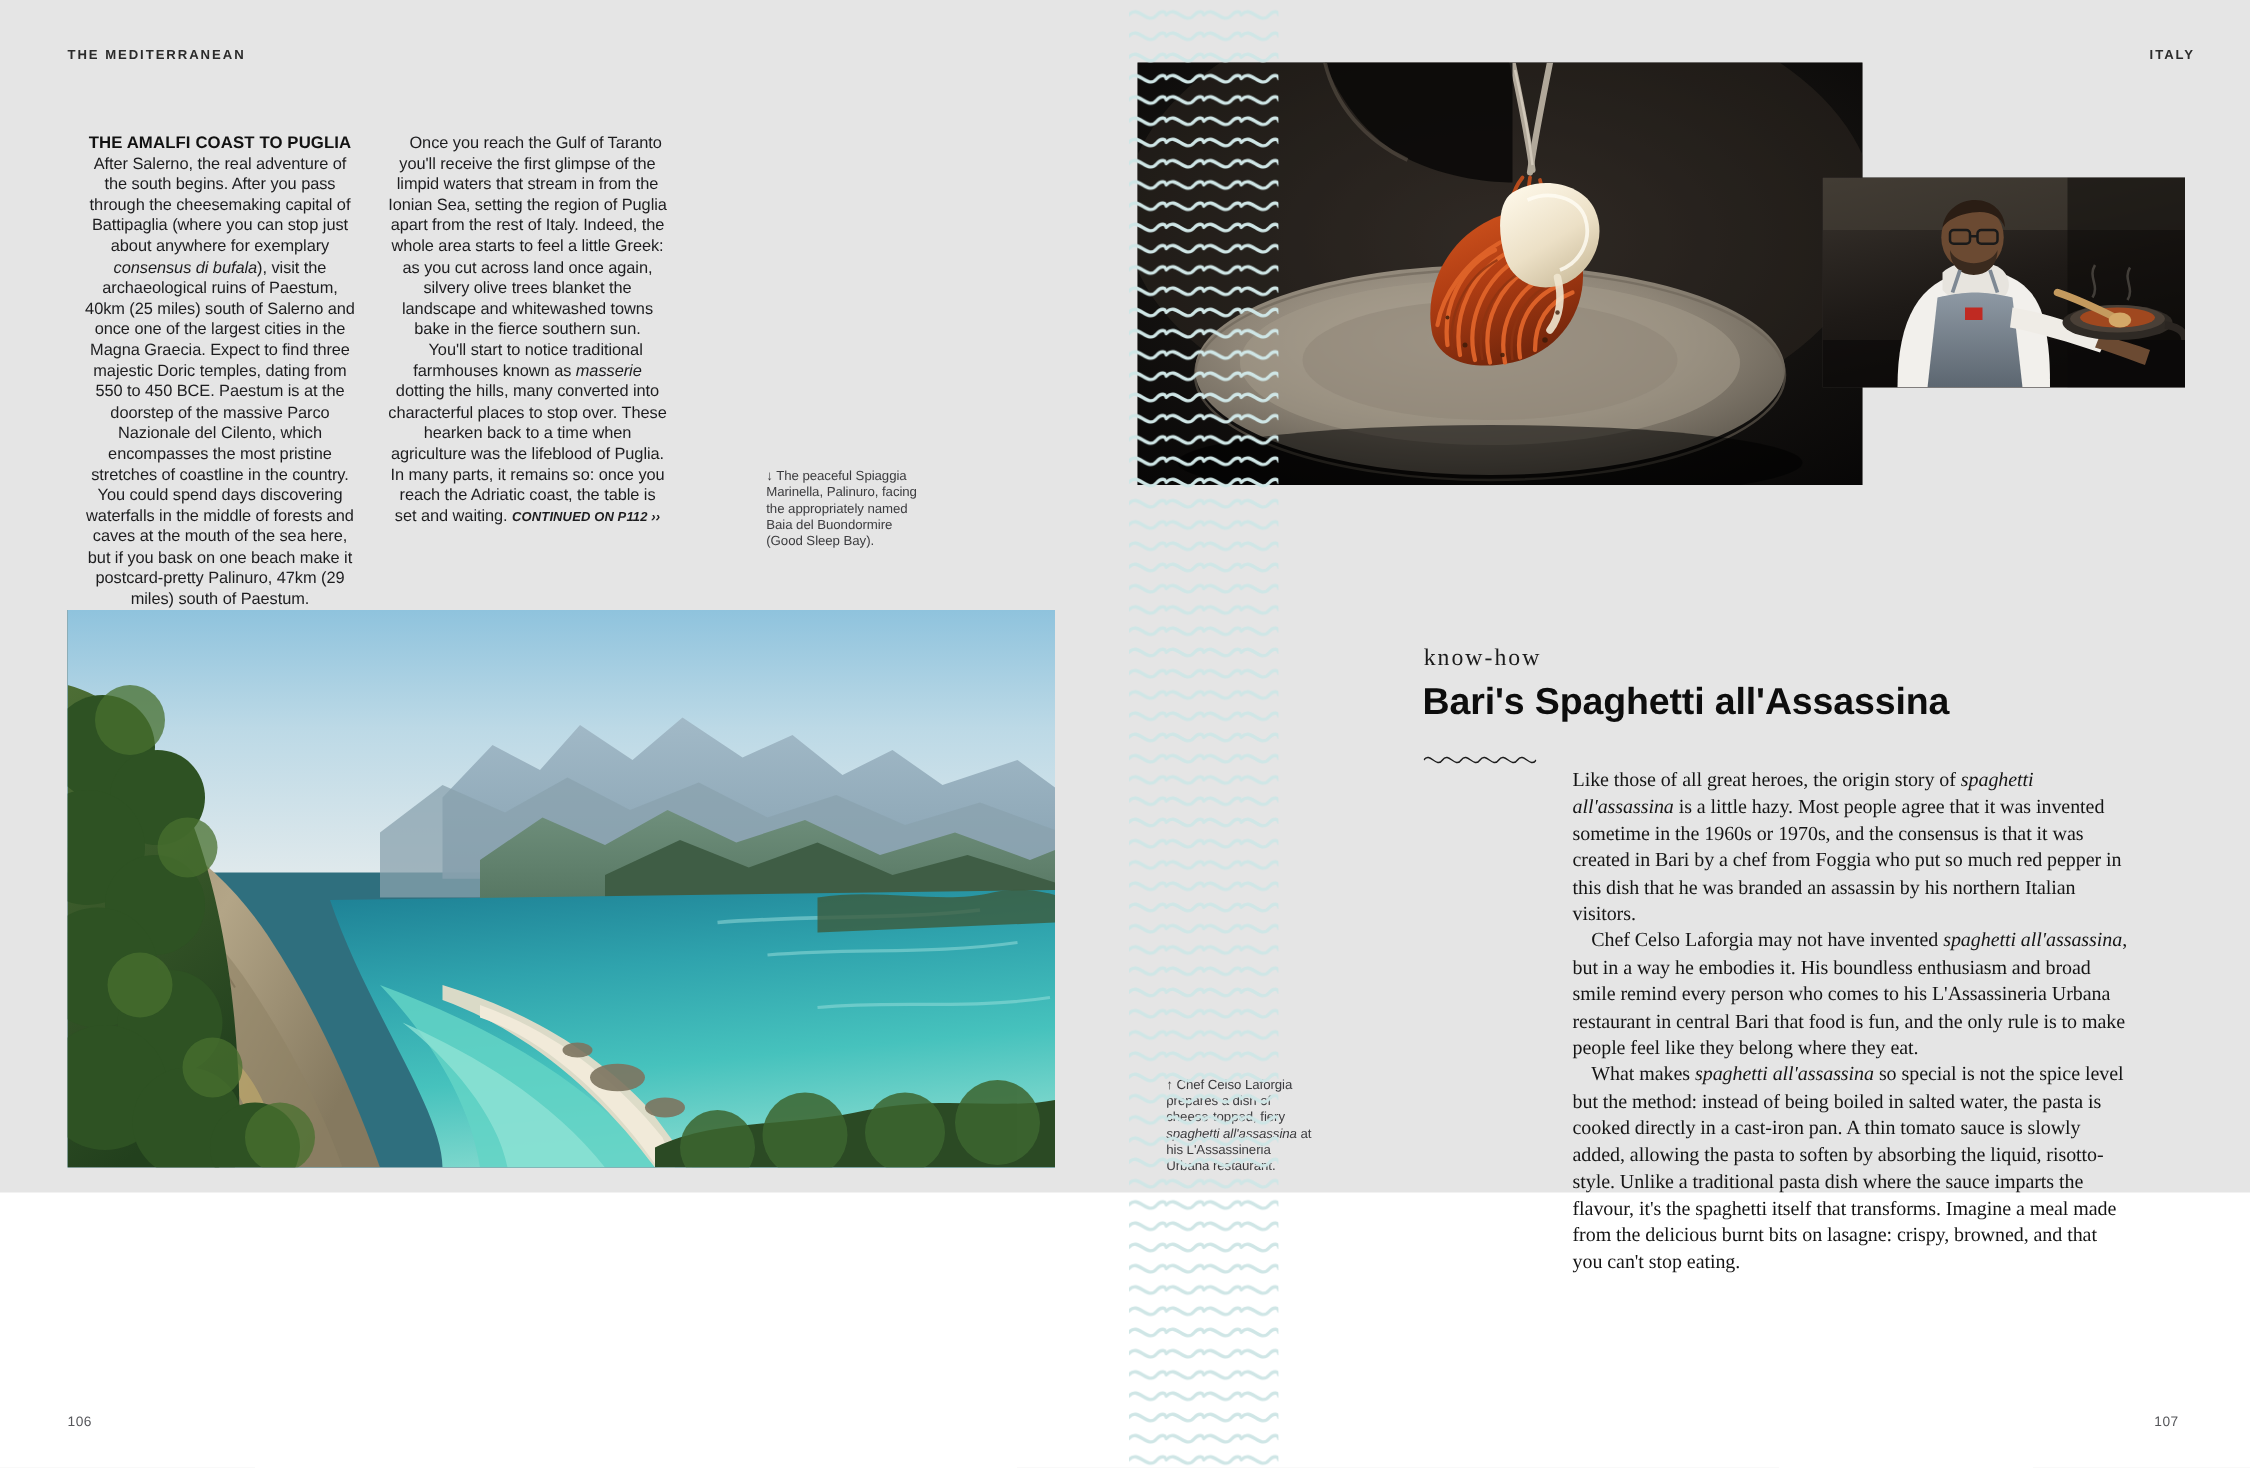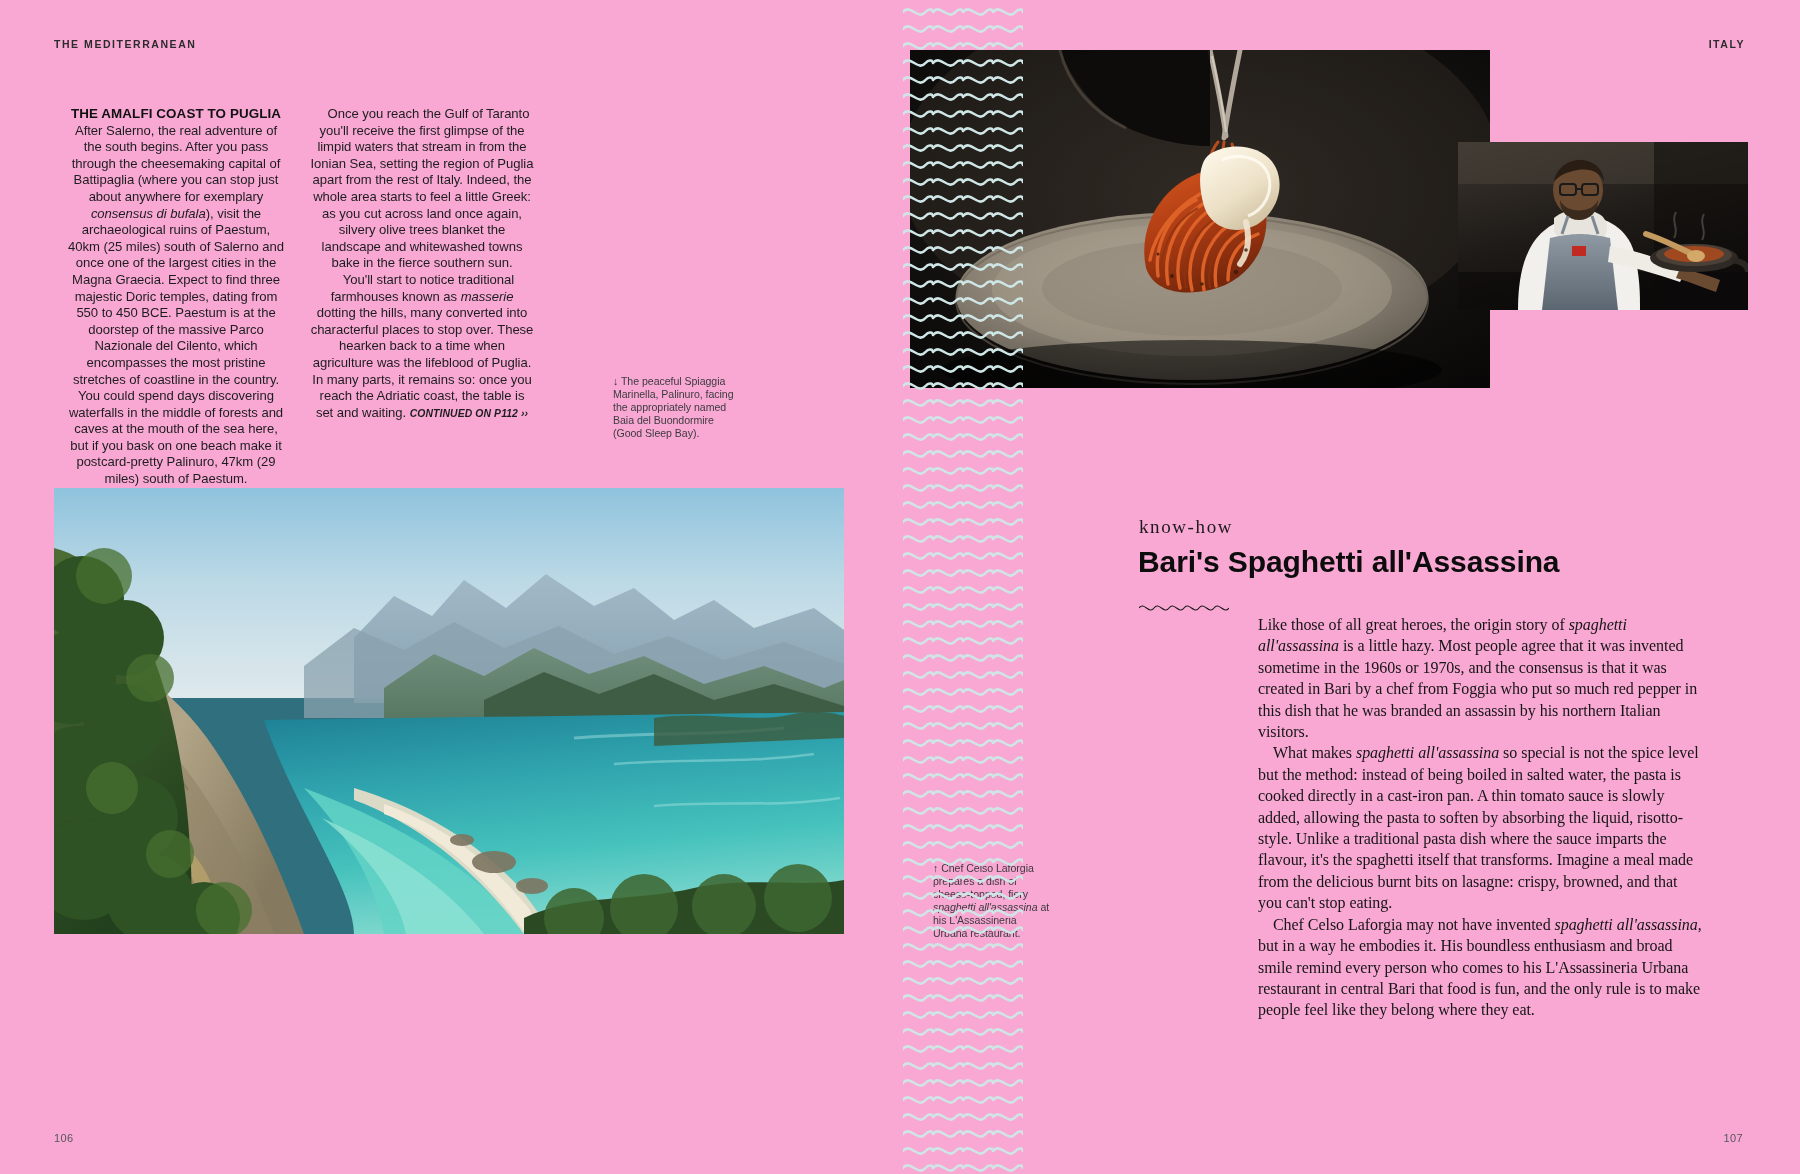--- a/index.html
+++ b/index.html
@@ -11,22 +11,22 @@
     width: 1800px;
     height: 1174px;
     overflow: hidden;
     font-family: "Liberation Sans", sans-serif;
     -webkit-font-smoothing: antialiased;
   }
 
   .spread {
     position: relative;
     width: 1800px;
-    height: 1174px;
-    background: #f9a8d4;
+    height: 954px;
+    background: #e5e5e5;
   }
 
   
   .gutter-waves {
     position: absolute;
     left: 903px;
     top: 0;
     width: 120px;
     height: 1174px;
     overflow: hidden;
@@ -50,21 +50,21 @@
   .runhead {
     position: absolute;
     font-family: "Liberation Sans", sans-serif;
     font-size: 10.5px;
     font-weight: 700;
     letter-spacing: 1.55px;
     color: #2b2b2b;
     text-transform: uppercase;
   }
   .runhead-left { left: 54px; top: 38px; }
-  .runhead-right { right: 55px; top: 38px; }
+  .runhead-right { right: 44px; top: 38px; }
 
   
   .folio {
     position: absolute;
     font-family: "Liberation Sans", sans-serif;
     font-size: 11px;
     color: #55565a;
     letter-spacing: 0.4px;
     bottom: 30px;
   }
@@ -515,30 +515,30 @@
     </svg>
   </div>
 
   <div class="kh-body">
     <p>
       Like those of all great heroes, the origin story of <i>spaghetti all'assassina</i> is a little hazy. Most people agree that it was
       invented sometime in the 1960s or 1970s, and the consensus is that it was created in Bari by a chef from
       Foggia who put so much red pepper in this dish that he was branded an assassin by his northern Italian visitors.
     </p>
     <p class="indent">
+      Chef Celso Laforgia may not have invented <i>spaghetti all'assassina</i>, but in a way he embodies it. His boundless
+      enthusiasm and broad smile remind every person who comes to his L'Assassineria Urbana restaurant in central
+      Bari that food is fun, and the only rule is to make people feel like they belong where they eat.
+    </p>
+    <p class="indent">
       What makes <i>spaghetti all'assassina</i> so special is not the spice level but the method: instead of being boiled in
       salted water, the pasta is cooked directly in a cast-iron pan. A thin tomato sauce is slowly added, allowing the
       pasta to soften by absorbing the liquid, risotto-style. Unlike a traditional pasta dish where the sauce imparts
       the flavour, it's the spaghetti itself that transforms. Imagine a meal made from the delicious burnt bits on
       lasagne: crispy, browned, and that you can't stop eating.
     </p>
-    <p class="indent">
-      Chef Celso Laforgia may not have invented <i>spaghetti all'assassina</i>, but in a way he embodies it. His boundless
-      enthusiasm and broad smile remind every person who comes to his L'Assassineria Urbana restaurant in central
-      Bari that food is fun, and the only rule is to make people feel like they belong where they eat.
-    </p>
   </div>
 
   <div class="caption caption-right">
     ↑ Chef Celso Laforgia prepares a dish of cheese-topped, fiery <i>spaghetti all'assassina</i> at his L'Assassineria Urbana restaurant.
   </div>
 
 </div>
 
 </body></html>

